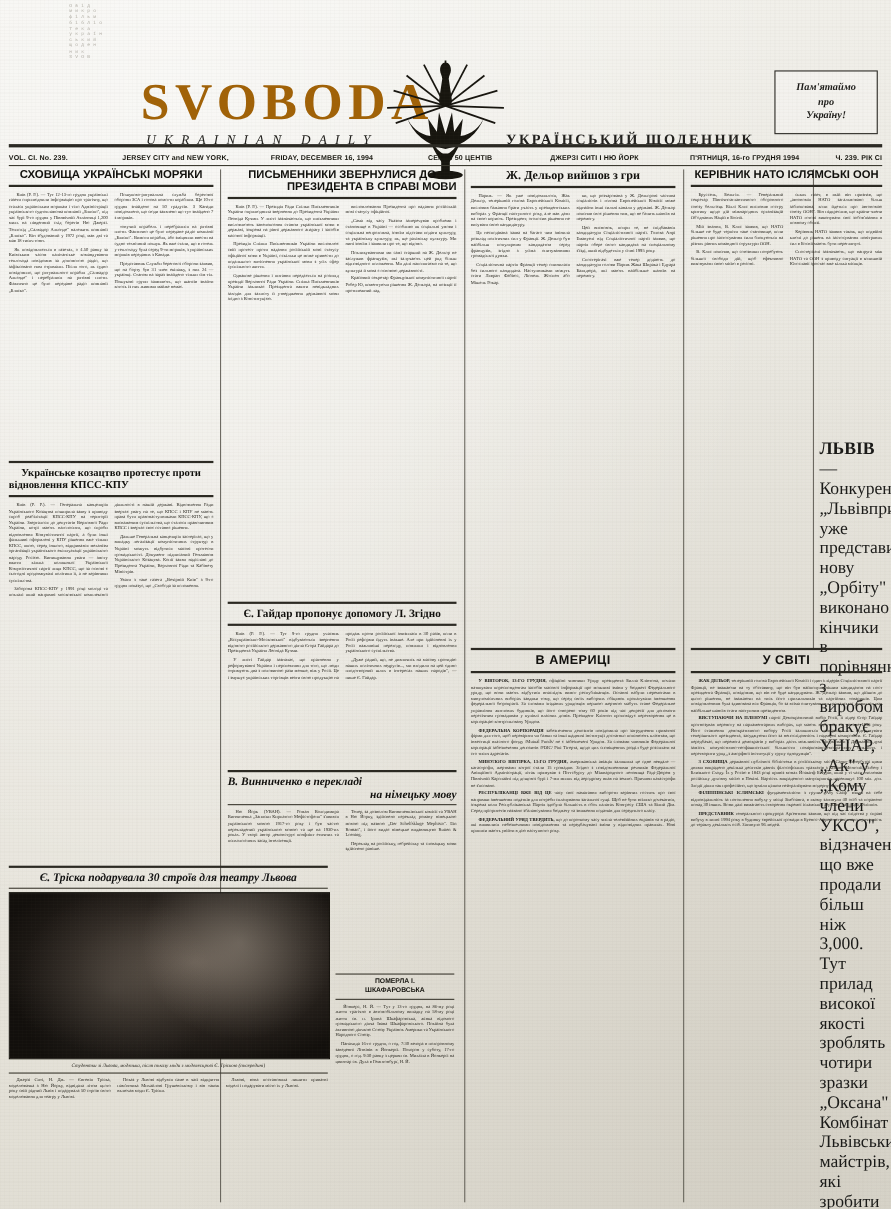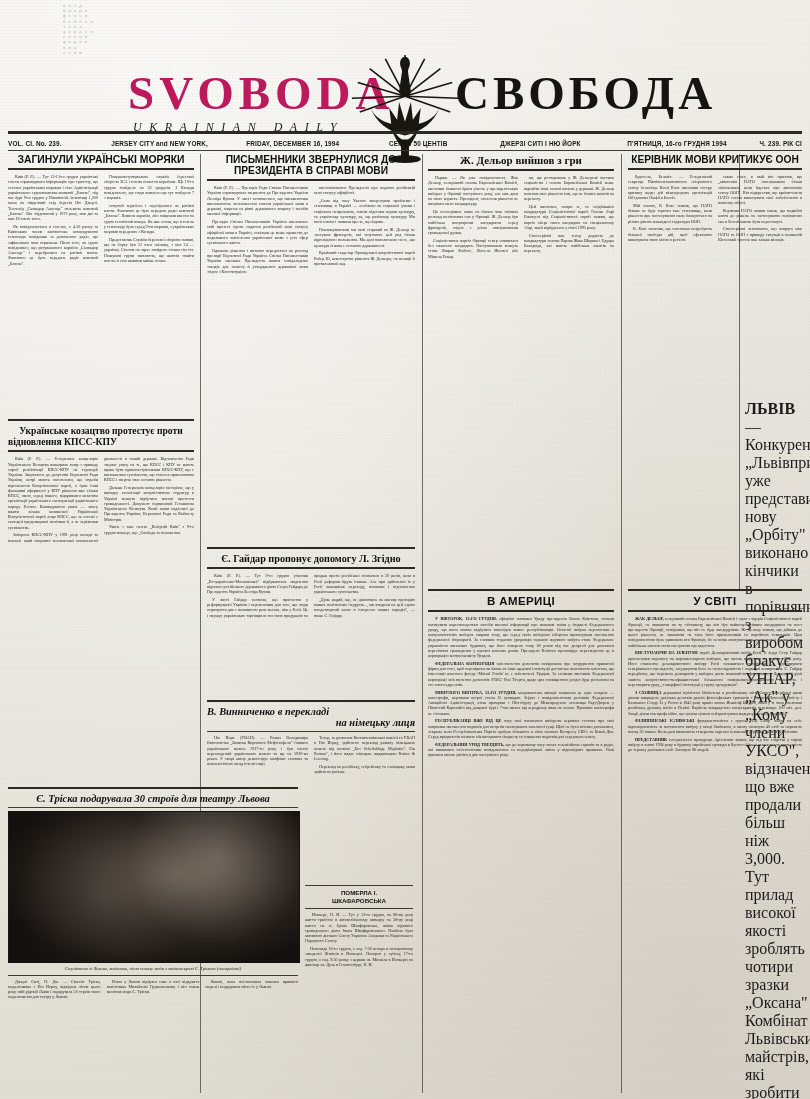--- a/index.html
+++ b/index.html
@@ -30,21 +30,21 @@
   
   .stamp{
     position:absolute;left:63px;top:4px;width:40px;
     font-family:"Liberation Mono", monospace;
     font-size:4.2px;line-height:5.2px;letter-spacing:.2px;
     color:#9a968c;opacity:.75;filter:blur(.2px);
   }
 
   
   .masthead{position:absolute;left:0;right:0;top:56px;height:76px;}
-  .mast-en{position:absolute;left:128px;top:10px;font-weight:700;font-size:47px;letter-spacing:5px;color:#be185d;}
+  .mast-en{position:absolute;left:128px;top:10px;font-weight:700;font-size:47px;letter-spacing:5px;color:#a16207;}
   .mast-uk{position:absolute;left:455px;top:10px;font-weight:700;font-size:47px;letter-spacing:4px;color:#141311;}
   .mast-sub-en{position:absolute;left:133px;top:64px;font-size:12px;letter-spacing:7.5px;font-style:italic;color:#22211e;}
   .mast-sub-uk{position:absolute;left:460px;top:63px;font-size:13px;font-weight:700;letter-spacing:2.2px;color:#22211e;}
 
   
   .emblem{position:absolute;left:50%;top:-4px;transform:translateX(-50%);width:118px;height:112px;}
 
   
   .remember{
     position:absolute;right:12px;top:8px;width:92px;height:56px;
@@ -136,22 +136,22 @@
       <div>т е к а</div>
       <div>у к р а ї н</div>
       <div>с ь к и й</div>
       <div>щ о д е н</div>
       <div>н и к</div>
       <div>S V O B</div>
     </div>
 
   <div class="masthead">
     <div class="mast-en">SVOBODA</div>
-    <div class="mast-uk">СВОБОДА</div>
     <div class="mast-sub-en">UKRAINIAN DAILY</div>
+    <div class="mast-sub-uk">УКРАЇНСЬКИЙ ЩОДЕННИК</div>
 
     <svg class="emblem" viewBox="0 0 120 112">
       <g fill="#17150f">
 
         <g stroke="#17150f" stroke-width="1.6">
           <line x1="60" y1="44" x2="60" y2="2"></line>
           <line x1="60" y1="44" x2="40" y2="6"></line>
             <line x1="60" y1="44" x2="80" y2="6"></line>
           <line x1="60" y1="44" x2="24" y2="16"></line>
             <line x1="60" y1="44" x2="96" y2="16"></line>
@@ -165,20 +165,25 @@
 
         <path d="M60 4 c3 0 5 3 5 7 0 3-2 5-2 8 l3 20 c0 3-2 5-6 5 s-6-2-6-5 l3-20 c0-3-2-5-2-8 0-4 2-7 5-7z"></path>
 
         <path d="M24 54 c6 16 18 26 36 30 18-4 30-14 36-30 -4 10-12 16-22 18 l2-16 -8 12 -2-18 -6 20 -6-20 -2 18 -8-12 2 16 c-10-2-18-8-22-18z"></path>
         <path d="M44 72 c4 12 10 22 16 28 6-6 12-16 16-28 -4 8-9 14-16 18 -7-4-12-10-16-18z"></path>
         <path d="M56 88 h8 v20 h-8z"></path>
         <ellipse cx="60" cy="108" rx="16" ry="4"></ellipse>
       </g>
     </svg>
 
+    <div class="remember">
+      <div>Пам'ятаймо</div>
+      <div>про</div>
+      <div>Україну!</div>
+    </div>
   </div>
 
   <div class="rule-thick" style="top:131px;"></div>
   <div class="infobar">
     <span style="width:13%;">VOL. CI. No. 239.</span>
     <span style="width:17%;">JERSEY CITY and NEW YORK,</span>
     <span style="width:18%;">FRIDAY, DECEMBER 16, 1994</span>
     <span style="width:14%;">CENTS 50 ЦЕНТІВ</span>
     <span style="width:16%;">ДЖЕРЗІ СИТІ І НЮ ЙОРК</span>
     <span style="width:15%;">П'ЯТНИЦЯ, 16-го ГРУДНЯ 1994</span>
@@ -188,34 +193,34 @@
 
   <div class="content">
 
     <div class="vrule" style="left:192px;"></div>
     <div class="vrule" style="left:414px;"></div>
     <div class="vrule" style="left:613px;top:0;height:436px;"></div>
     <div class="vrule" style="left:731px;top:0;height:436px;"></div>
     <div class="vrule" style="left:613px;top:436px;bottom:0;"></div>
 
     <div style="position:absolute;left:0;top:0;width:186px;">
-      <h2 class="head" style="font-size:10.4px;text-align:center;">ЗАГИНУЛИ УКРАЇНСЬКІ МОРЯКИ</h2>
+      <h2 class="head" style="font-size:10.4px;text-align:center;">СХОВИЩА УКРАЇНСЬКІ МОРЯКИ</h2>
       <div class="hr-b"></div>
       <div class="col twocol" id="sailors-body" style="height:246px;">
           <p class="first">Київ (Р. Р.). — Тут 12-13-го грудня українські газети оприлюднили інформацію про трагічну, що сталася українським морякам і тіло Адміністрації українського судноплавства компанії „Бляско", під час бурі 9-го грудня у Півнвічній Атлантиці 1,200 миль на південний схід берегів Ню Джерзі. Теплохід „Салвадор Альєнде" належить компанії „Бляско". Він збудований у 1972 році, мав дві та мав 18 тисяч тонн.</p>
           <p>Як повідомляється в газетах, о 4.50 ранку за Київським часом капітанське командування теплохода повідомив за допомогою радіо, що зафіксовано ним отримали. Після того, як судно повідомило, що рятувального корабля „Салвадор Альєнде" і перебралися на рятівні плоти. Фактично це було передане радіо компанії „Бляско".</p>
           <p>Пошуково-рятувальна служба берегової оборони ЗСА і готова помогти кораблям. Ще 10-го грудня знайдено на 50 градусів. З Канади повідомлено, що сюди заявлено що тут знайдено 7 з моряків.</p>
           <p>тонучий корабель і перебралися на рятівні плоти. Фактично це було передане радіо компанії „Бляско". Вимоги корабля, або зміцнили ввести на судно технічний пошук. Як вже стали, що в готель у теплоходу була серед 9-ти моряків, з українських моряків переданих з Канади.</p>
           <p>Представник Служби берегової оборони заявив, що на борту був 31 член екіпажу, з них 24 — українці. Станом на зараз знайдено тільки сім тіл. Пошукові групи заявляють, що шансів знайти когось із них живими майже немає.</p>
         </div>
     </div>
 
     <div style="position:absolute;left:199px;top:0;width:208px;">
       <h2 class="head" style="font-size:10.2px;text-align:center;">ПИСЬМЕННИКИ ЗВЕРНУЛИСЯ ДО</h2>
-      <h2 class="head" style="font-size:10.2px;text-align:center;">ПРЕЗИДЕНТА В СПРАВІ МОВИ</h2>
+      <h2 class="head" style="font-size:10.2px;text-align:right;">ПРЕЗИДЕНТА В СПРАВІ МОВИ</h2>
       <div class="hr-b"></div>
       <div class="col twocol" id="writers-body" style="height:380px;">
           <p class="first">Київ (Р. Р.). — Президія Ради Спілки Письменників України оприлюднила звернення до Президента України Леоніда Кучми. У листі зазначається, що письменники висловлюють занепокоєння станом української мови в державі, зокрема на рівні державного апарату і засобів масової інформації.</p>
           <p>Президія Спілки Письменників України висловлює свій протест проти надання російській мові статусу офіційної мови в Україні, оскільки це може привести до подальшого витіснення української мови з усіх сфер суспільного життя.</p>
           <p>Однакове рішення і питання передається на розгляд президії Верховної Ради України. Спілка Письменників України закликає Президента вжити невідкладних заходів для захисту й утвердження державної мови згідно з Конституцією.</p>
           <p>висловлювання Президента про надання російській мові статусу офіційної.</p>
           <p>„Сама від часу Указом заперечував проблеми і становище в Україні — особливо як соціяльні умови і соціяльна непрохожна, зовсім підстави подати культуру, та українську культуру, як, ще рахівську культуру. Ми нині зовсім і заявили про те, що відомо.</p>
           <p>Покликуваннями ми самі старший на Ж. Дельор не заслужив французів, які залучають цей ряд більш відповідного положення. Ми далі наполягаємо на те, що культура й мова є основою державності.</p>
           <p>Крайовий секретар Французької комуністичної партії Робер Ю, коментуючи рішення Ж. Дельора, на позиції її протилежний лад.</p>
         </div>
@@ -228,21 +233,21 @@
           <p class="first">Париж. — Як уже повідомлялося, Жак Дельор, теперішній голова Европейської Комісії, висловив бажання брати участь у президентських виборах у Франції наступного року, але мав дати на свою користь. Президент, оголосив рішення не висувати свою кандидатуру.</p>
           <p>Ця несподівана заява на багато чим змінила розклад політичних сил у Франції. Ж. Дельор був найбільш популярним кандидатом серед французів, згідно з усіма опитуваннями громадської думки.</p>
           <p>Соціалістична партія Франції тепер опинилася без сильного кандидата. Наступниками можуть стати Лявран Фабіюс, Ліонель Жоспен або Мішель Рокар.</p>
           <p>ки, що розчарована у Ж. Дельорові частина соціалістів і голова Европейської Комісії може віднайти інші сильні канали у державі. Ж. Дельор пояснив своє рішення тим, що не бачить шансів на перемогу.</p>
           <p>Цей висновок, попри те, не спідбавався кандидатури Соціалістичної партії. Голова Анрі Емануелі від Соціалістичної партії заявив, що партія обере свого кандидата на спеціальному з'їзді, який відбудеться у січні 1995 року.</p>
           <p>Спостерігачі вже тепер додають до кандидатури голови Париж Жака Ширака і Едуара Балядюра, які мають найбільше шансів на перемогу.</p>
         </div>
     </div>
 
     <div style="position:absolute;left:620px;top:0;width:174px;">
-      <h2 class="head" style="font-size:10.2px;text-align:center;">КЕРІВНИК МОВИ КРИТИКУЄ ООН</h2>
+      <h2 class="head" style="font-size:10.2px;text-align:center;">КЕРІВНИК НАТО ІСЛЯМСЬКІ ООН</h2>
       <div class="hr-b"></div>
       <div class="col twocol" id="nato-body" style="height:215px;">
           <p class="first">Бруссель, Бельгія. — Генеральний секретар Північноатлантичного оборонного союзу бельгієць Віллі Кляс висловив гостру критику щодо дій міжнародних організацій Об'єднаних Націй в Боснії.</p>
           <p>Мій знання, В. Кляс заявив, що НАТО більше не буде терпіти таке становище, коли рішення про застосування сили блокуються на різних рівнях командної структури ООН.</p>
           <p>В. Кляс пояснив, що союзники потребують більшої свободи дій, щоб ефективно виконувати свою місію в регіоні.</p>
           <p>ських газет, в якій він признав, що „автономія НАТО загальмовано більш заблокована, коли йдеться про автономію союзу ООН". Він підкреслив, що країни-члени НАТО готові виконувати свої зобов'язання в повному обсязі.</p>
           <p>Керівник НАТО заявив також, що подвійні ключі до рішень на застосування повітряних сил в Боснії мають бути переглянуті.</p>
           <p>Спостерігачі зазначають, що напруга між НАТО та ООН з приводу ситуації в колишній Югославії зростає вже кілька місяців.</p>
         </div>
     </div>
@@ -271,21 +276,21 @@
       <div class="col twocol" id="gaidar-body" style="height:145px;">
           <p class="first">Київ (Р. Р.). — Тут 9-го грудня учасник „Вссукраїнсько-Московської" відбуваються звернення відомого російського державного діяча Єгора Гайдара до Президента України Леоніда Кучми.</p>
           <p>У листі Гайдар зазначає, що прагнення у реформуванні України і перспективи для того, що люди отримують два з половиною рази менше, ніж у Росії. Це і змушує українських торгівців везти свою продукцію на продаж проти російської знизилася в 30 разів, коли в Росії реформи йдуть інакше. Але при здійсненні їх у Росії важливіші переходу, помилки і відновлення українського суспільства.</p>
           <p>„Дуже радий, що, не дивлячись на масову протидію наших політичних недругів..., ми входили на цей єдино плодотворний шлях в інтересах наших народів", — пише Є. Гайдар.</p>
         </div>
     </div>
 
     <div style="position:absolute;left:199px;top:543px;width:208px;">
       <div class="hr-b"></div>
       <h3 class="sub" style="font-size:10.4px;font-style:italic;text-align:left;">В. Винниченко в перекладі</h3>
-      <h3 class="sub" style="font-size:10.4px;font-style:italic;text-align:right;">на німецьку лиця</h3>
+      <h3 class="sub" style="font-size:10.4px;font-style:italic;text-align:right;">на німецьку мову</h3>
       <div class="hr-t"></div>
       <div class="col twocol" id="vynnychenko-body" style="height:178px;">
           <p class="first">Ню Йорк (УВАН). — Роман Володимира Винниченка „Записки Кирпатого Мефістофеля" з'явився українською мовою 1917-го року і був частю перекладений українською мовою та ще на 1930-их роках. У творі автор демонструє конфлікт етичних та психологічних засад інтелігенції.</p>
           <p>Тепер, за дозволом Винниченківської комісії та УВАН в Ню Йорку, здійснено переклад роману німецькою мовою під назвою „Der Schelfskluge Mephisto". Ein Roman", і його видає німецьке видавництво Rutten &amp; Loening.</p>
           <p>Переклад на російську, гебрейську та словацьку мови здійснено раніше.</p>
         </div>
     </div>
 
     <div style="position:absolute;left:297px;top:728px;width:108px;">
       <div class="hr-t"></div>

